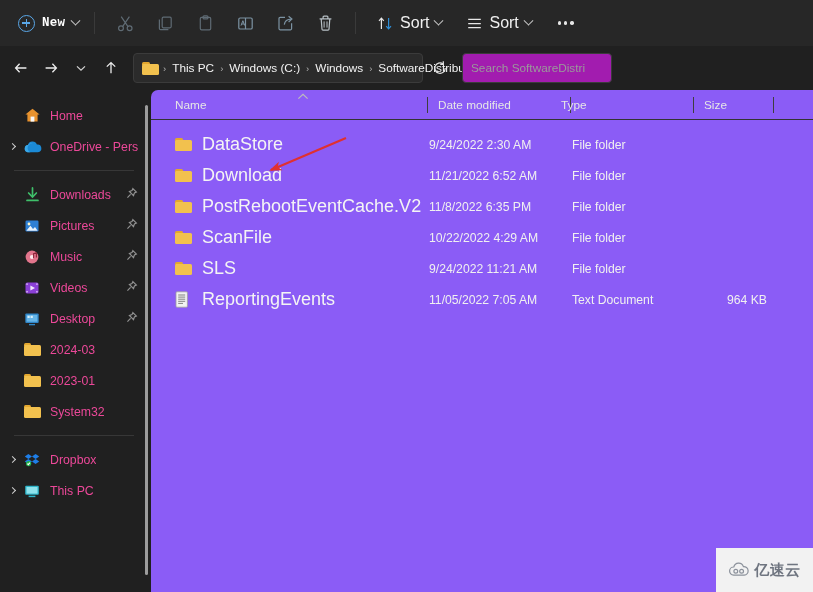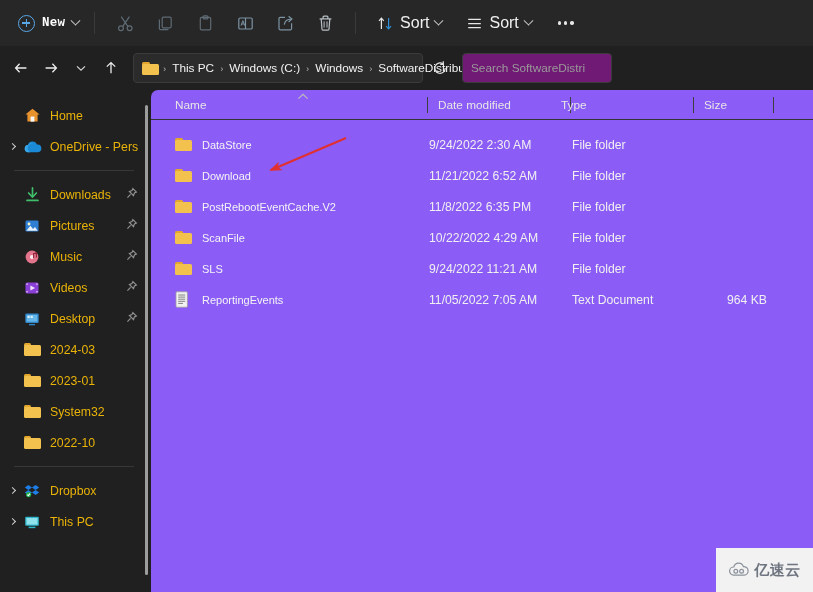--- a/index.html
+++ b/index.html
@@ -85,21 +85,21 @@
   #bc-dropdown {
     margin-left: auto; width: 22px; height: 26px; display: flex;
     align-items: center; justify-content: center; cursor: pointer; border-radius: 3px;
   }
   #refresh-button {
     width: 28px; height: 28px; margin-left: 3px; display: flex; align-items: center;
     justify-content: center; cursor: pointer; border-radius: 4px; flex: 0 0 auto;
   }
   #search-box {
     margin-left: 8px; flex: 0 0 auto;
-    width: 150px; height: 30px; background: #701a75;
+    width: 150px; height: 30px; background: #a21caf;
     border: 1px solid #3b3b3b; border-radius: 4px;
     display: flex; align-items: center; padding: 0 8px; overflow: hidden;
   }
   #search-input {
     background: transparent; border: none; outline: none;
     font-family: "Liberation Sans", sans-serif;
     font-size: 11.8px; color: #e8e8e8; width: 100%;
   }
   #search-input::placeholder { color: #9a9a9a; }
 
@@ -125,21 +125,21 @@
   }
   .nav-exp-arrow {
     width: 5px; height: 5px; border-right: 1.3px solid #cfcfcf;
     border-top: 1.3px solid #cfcfcf; transform: rotate(45deg);
   }
   .nav-ico {
     width: 20px; height: 20px; flex: 0 0 auto; margin-left: 2px; margin-right: 8px;
     display: flex; align-items: center; justify-content: center; position: relative;
   }
   .nav-lbl {
-    font-size: 12.3px; color: #eab308; white-space: nowrap; overflow: hidden;
+    font-size: 12.3px; color: #ec4899; white-space: nowrap; overflow: hidden;
   }
   .nav-pin { margin-left: auto; flex: 0 0 auto; opacity: .72; }
   .nav-div {
     height: 1px; background: #373737; margin: 8px 16px 8px 14px;
   }
   
   .folder-ico { width: 17px; height: 13.5px; position: relative; }
   .folder-ico::before {
     content: ""; position: absolute; left: 0; top: 0; width: 7.5px; height: 3px;
     background: #e3a72f; border-radius: 1.5px 1.5px 0 0;
@@ -168,21 +168,21 @@
   #sort-indicator {
     position: absolute; top: 3px; left: 146px; width: 12px; height: 7px;
   }
   .row {
     position: relative; height: 31px; display: flex; align-items: center;
     cursor: default;
   }
   .cell-name {
     position: absolute; left: 24px; display: flex; align-items: center; gap: 9px;
   }
-  .cell-name span { font-size: 11px; color: #f4f4f4; white-space: nowrap; }
+  .cell-name span { font-size: 18px; color: #f4f4f4; white-space: nowrap; }
   .cell-date {
     position: absolute; left: 278px; font-size: 12.2px; color: #f0f0f0; white-space: nowrap;
   }
   .cell-type {
     position: absolute; left: 421px; font-size: 12.2px; color: #f0f0f0; white-space: nowrap;
   }
   .cell-size {
     position: absolute; left: 544px; width: 72px; text-align: right;
     font-size: 12.2px; color: #f0f0f0; white-space: nowrap;
   }
@@ -506,27 +506,20 @@
         </span>
         <span class="nav-lbl">2023-01</span>
       </div>
       <div class="nav-item">
         <span class="nav-exp"></span>
         <span class="nav-ico">
           <span class="folder-ico"></span>
         </span>
         <span class="nav-lbl">System32</span>
       </div>
-      <div class="nav-item">
-        <span class="nav-exp"></span>
-        <span class="nav-ico">
-          <span class="folder-ico"></span>
-        </span>
-        <span class="nav-lbl">2022-10</span>
-      </div>
       <div class="nav-div"></div>
       <div class="nav-item">
         <span class="nav-exp">
           <span class="nav-exp-arrow"></span>
         </span>
         <span class="nav-ico">
           <svg width="16" height="16" viewBox="0 0 16 16">
             <g fill="#1e7ee8">
               <path d="M4.4 1.9 L0.8 4.4 L4.4 6.9 L8 4.4 Z"></path>
               <path d="M11.6 1.9 L8 4.4 L11.6 6.9 L15.2 4.4 Z"></path>

